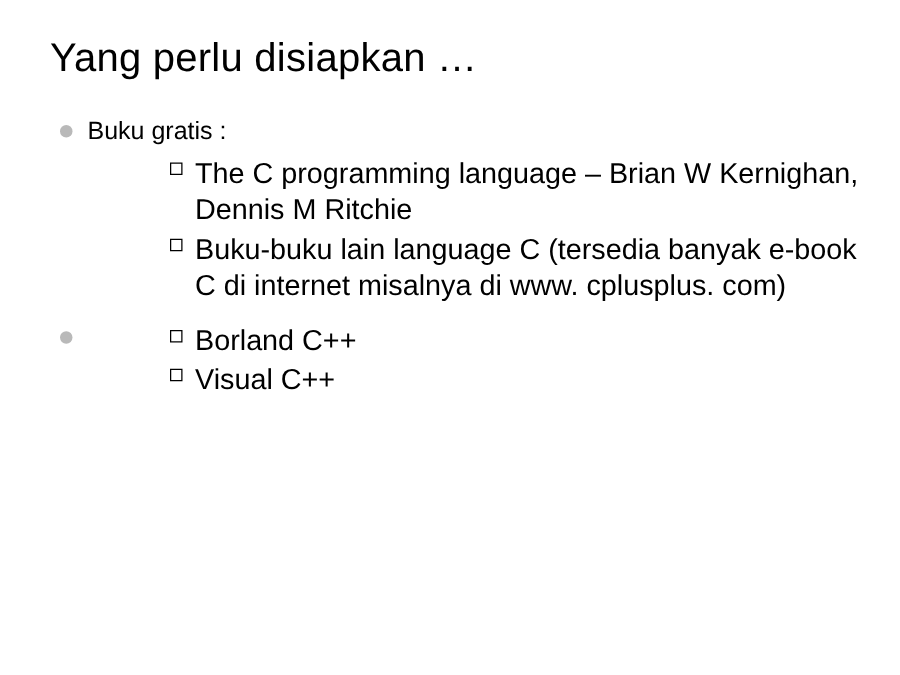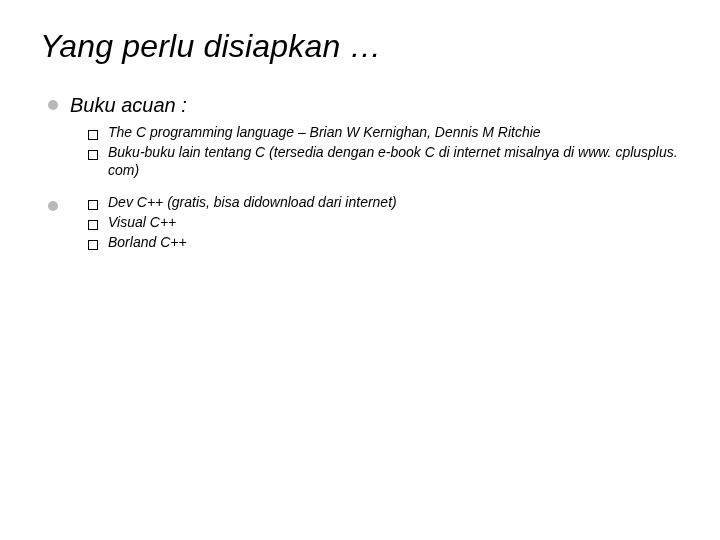--- a/index.html
+++ b/index.html
@@ -9,21 +9,20 @@
     height: 540px;
     background: #ffffff;
     font-family: Arial, Helvetica, sans-serif;
     color: #000000;
   }
   .slide {
     box-sizing: border-box;
     width: 720px;
     height: 528px;
     padding: 28px 24px 40px 40px;
-    font-style: italic;
   }
   .title {
     font-size: 32px;
     font-weight: normal;
     margin: 0 0 28px 0;
     letter-spacing: 0.2px;
   }
   ul.level1 {
     list-style: none;
     margin: 0;
@@ -48,22 +47,23 @@
   }
   ul.level2 {
     list-style: none;
     margin: 6px 0 0 0;
     padding: 0 0 0 18px;
   }
   ul.level2 > li {
     position: relative;
     padding-left: 20px;
     margin-bottom: 2px;
-    font-size: 14px;
+    font-size: 23px;
     line-height: 1.28;
+    margin-left: 48px;
   }
   ul.level2 > li::before {
     content: "";
     position: absolute;
     left: 0;
     top: 6px;
     width: 8px;
     height: 8px;
     border: 1px solid #000;
     background: #fff;
@@ -71,39 +71,36 @@
 </style>
 </head>
 <body>
 
 <div class="slide">
   <h1 class="title">Yang perlu disiapkan …</h1>
 
   <ul class="level1">
 
     <li>
-      <span>Buku acuan :</span>
+      <span>Buku gratis :</span>
       <ul class="level2">
         <li>
           <span>The C programming language – Brian W Kernighan, Dennis M Ritchie</span>
         </li>
         <li>
-          <span>Buku-buku lain tentang C (tersedia dengan e-book C di internet misalnya di www. cplusplus. com)</span>
+          <span>Buku-buku lain language C (tersedia banyak e-book C di internet misalnya di www. cplusplus. com)</span>
         </li>
       </ul>
     </li>
 
     <li>
       <ul class="level2">
         <li>
-          <span>Dev C++ (gratis, bisa didownload dari internet)</span>
+          <span>Borland C++</span>
         </li>
         <li>
           <span>Visual C++</span>
-        </li>
-        <li>
-          <span>Borland C++</span>
         </li>
       </ul>
     </li>
 
   </ul>
 </div>
 
 </body></html>

